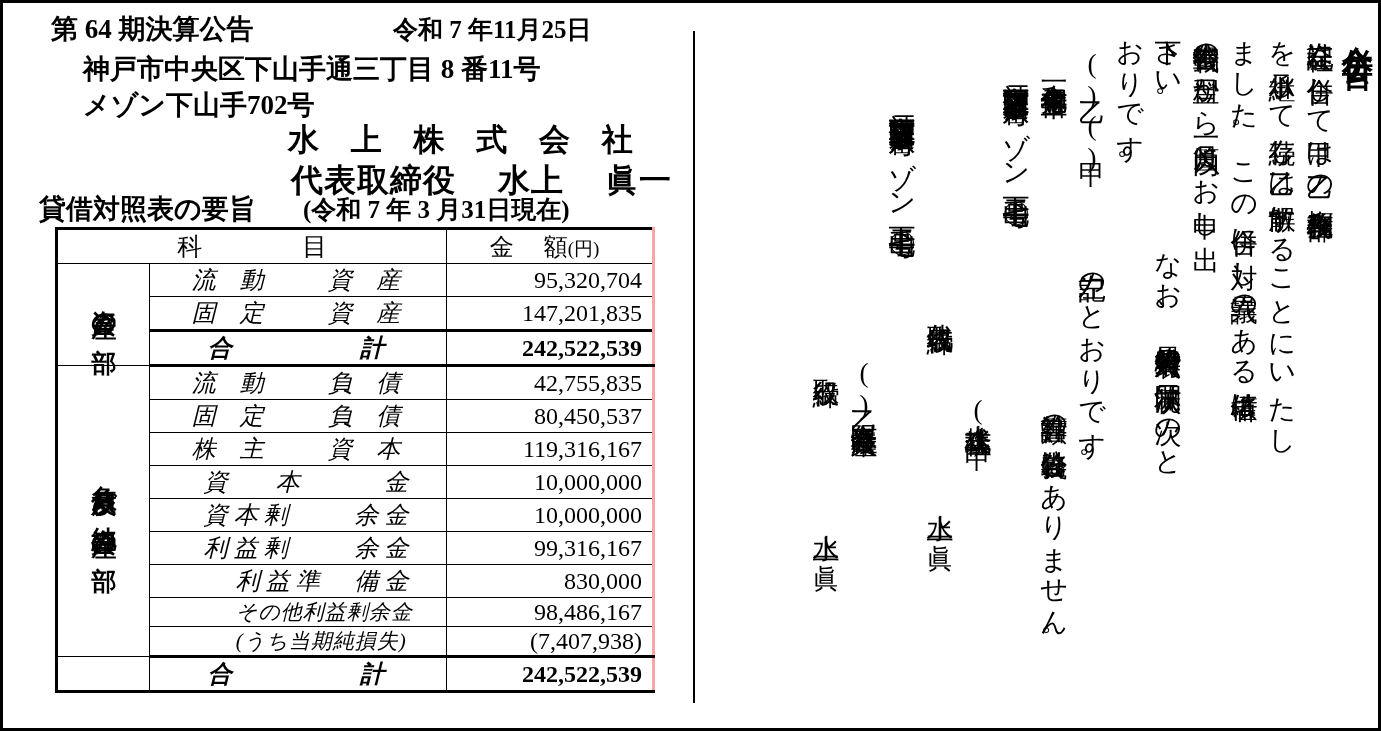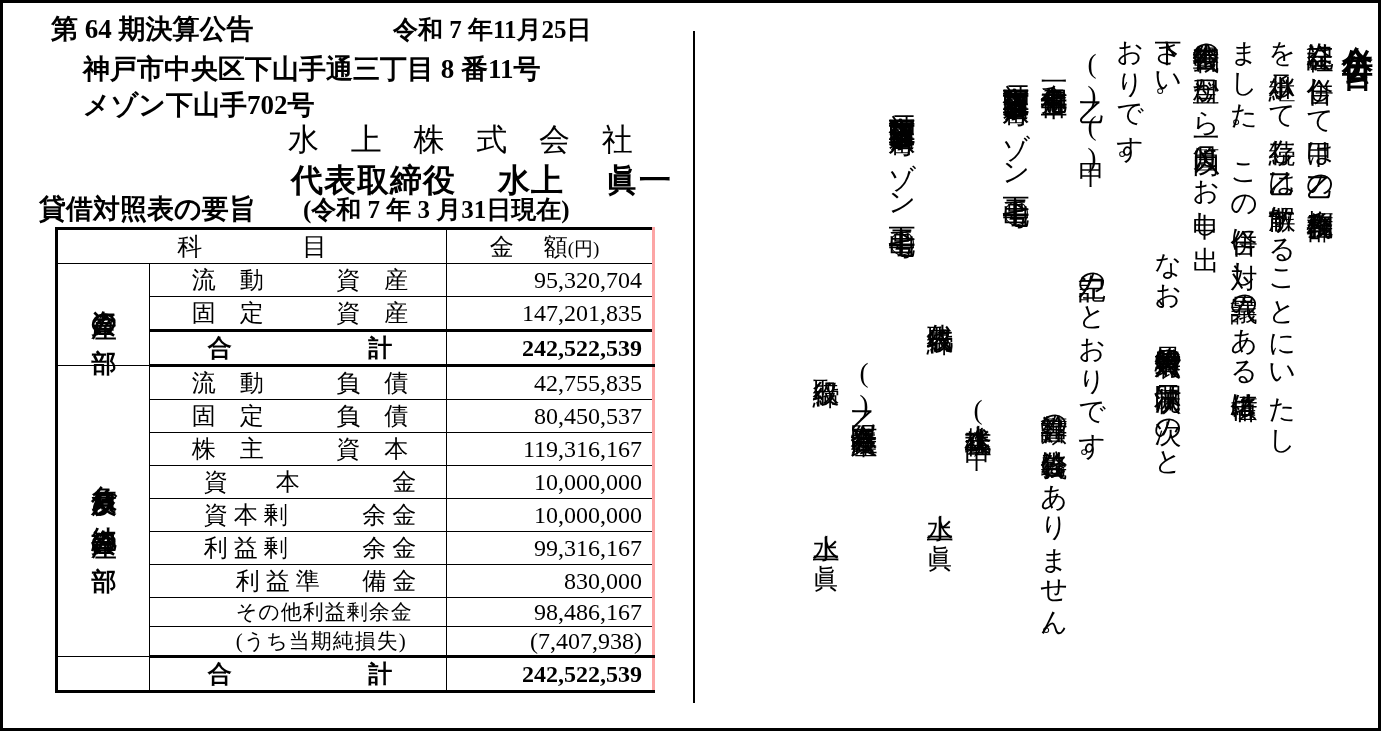--- a/index.html
+++ b/index.html
@@ -55,21 +55,21 @@
   #addr2 {
     left: 80px;
     top: 84px;
     font-size: 27px;
   }
   #company-name {
     left: 285px;
     top: 116px;
     font-size: 31px;
     letter-spacing: 12px;
-    font-weight: normal;
+    font-weight: bold;
   }
   #rep-line {
     left: 288px;
     top: 156px;
     font-size: 32px;
     letter-spacing: 1px;
   }
   #bs-title {
     left: 36px;
     top: 188px;
@@ -102,21 +102,22 @@
   #bs-table td.c-group {
     width: 88px;
     text-align: center;
     border-left: 3px solid #000;
     font-size: 25px;
     font-weight: bold;
   }
   #bs-table td.c-item {
     width: 282px;
     padding-left: 8px;
-    padding-right: 4px;
+    padding-right: 12px;
+    font-style: italic;
   }
   #bs-table td.c-amount {
     width: 196px;
     text-align: right;
     padding-right: 10px;
     border-right: 3px solid #fca5a5;
     font-size: 24px;
   }
   .spread {
     display: flex;

